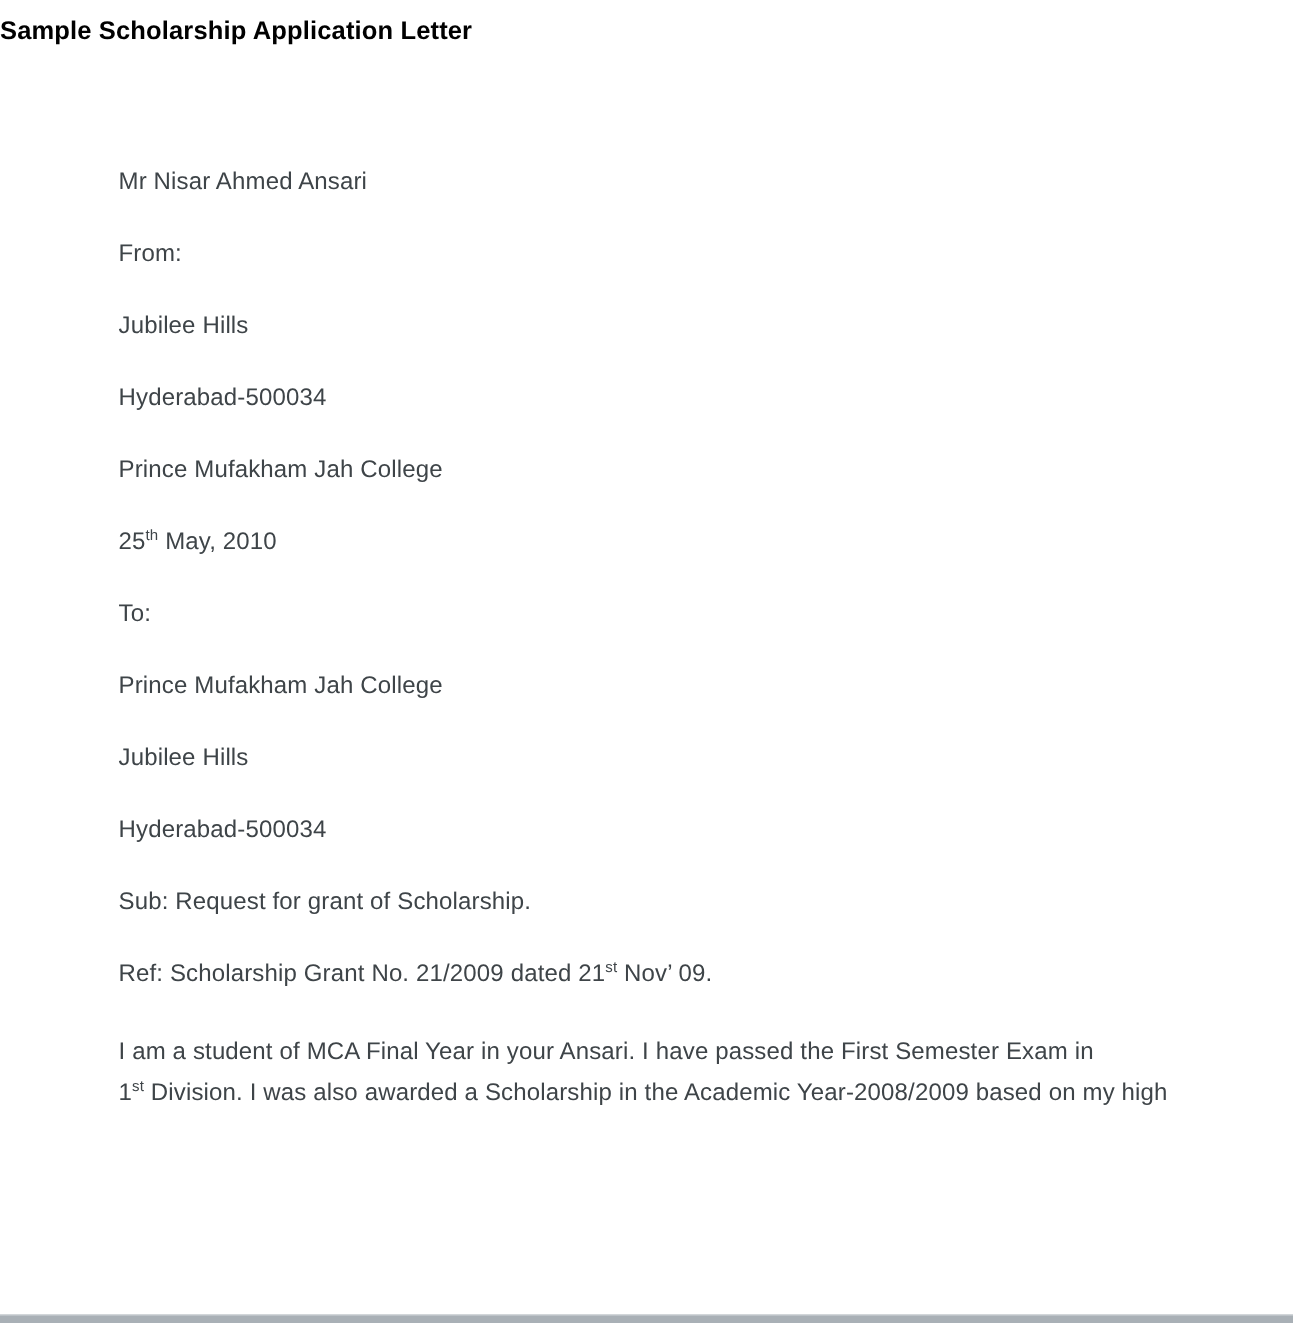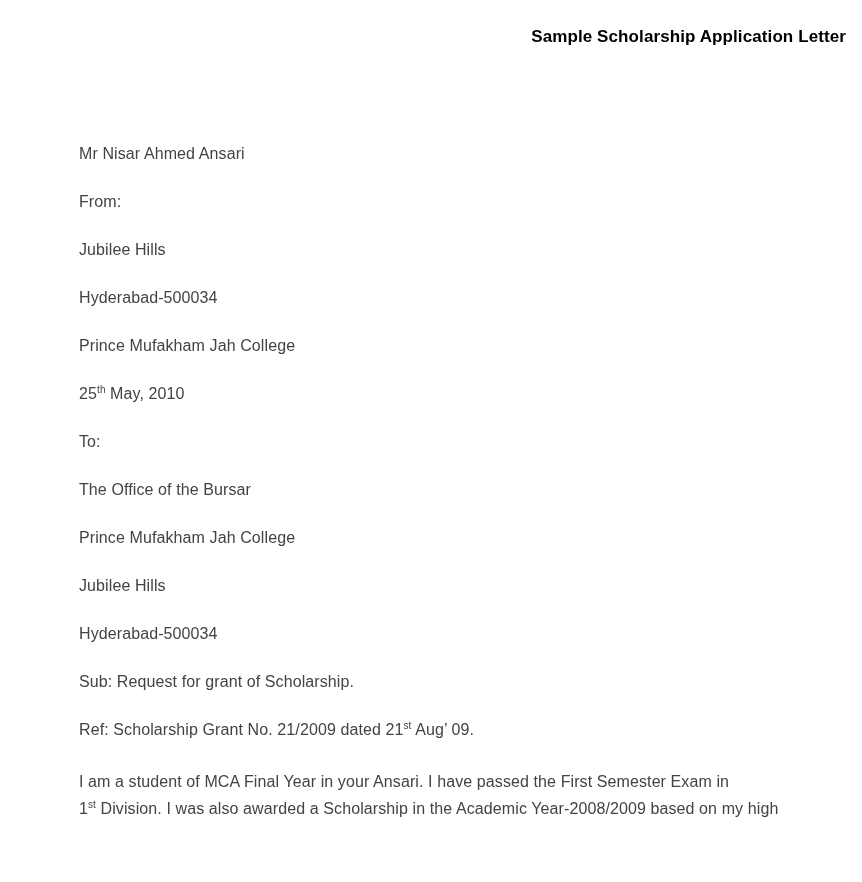--- a/index.html
+++ b/index.html
@@ -15,27 +15,27 @@
     color: #3e4448;
     position: relative;
   }
   .page {
     width: 862px;
     height: 882px;
     position: relative;
     background: #ffffff;
   }
   .doc-title {
-    margin: 16px;
+    margin: 0;
     padding-top: 10px;
     height: 22px;
     line-height: 22px;
     font-size: 17px;
     font-weight: bold;
-    text-align: right;
+    text-align: left;
     color: #000000;
     letter-spacing: 0.1px;
   }
   .content {
     padding: 80px 72px 0 79px;
   }
   .line {
     margin: 0 0 28px 0;
     font-size: 16px;
     line-height: 20px;
@@ -79,29 +79,28 @@
 
     <p class="line">From:</p>
     <p class="line">Jubilee Hills</p>
     <p class="line">Hyderabad-500034</p>
     <p class="line">Prince Mufakham Jah College</p>
 
     <p class="line"><span>25</span><sup>th</sup><span> May, 2010</span></p>
 
     <p class="line">To:</p>
 
-    <p class="line">The Office of the Bursar</p>
     <p class="line">Prince Mufakham Jah College</p>
     <p class="line">Jubilee Hills</p>
     <p class="line">Hyderabad-500034</p>
 
 
     <p class="line">Sub: Request for grant of Scholarship.</p>
 
-    <p class="line"><span>Ref: Scholarship Grant No. 21/2009 dated 21</span><sup>st</sup><span> Aug’ 09.</span></p>
+    <p class="line"><span>Ref: Scholarship Grant No. 21/2009 dated 21</span><sup>st</sup><span> Nov’ 09.</span></p>
 
     <div class="body-par">
       <div class="body-line">I am a student of MCA Final Year in your Ansari. I have passed the First Semester Exam in</div>
       <div class="body-line"><span>1</span><sup>st</sup><span> Division. I was also awarded a Scholarship in the Academic Year-2008/2009 based on my high</span></div>
     </div>
 
   </div>
 
   <div class="hscrollbar"></div>
 

